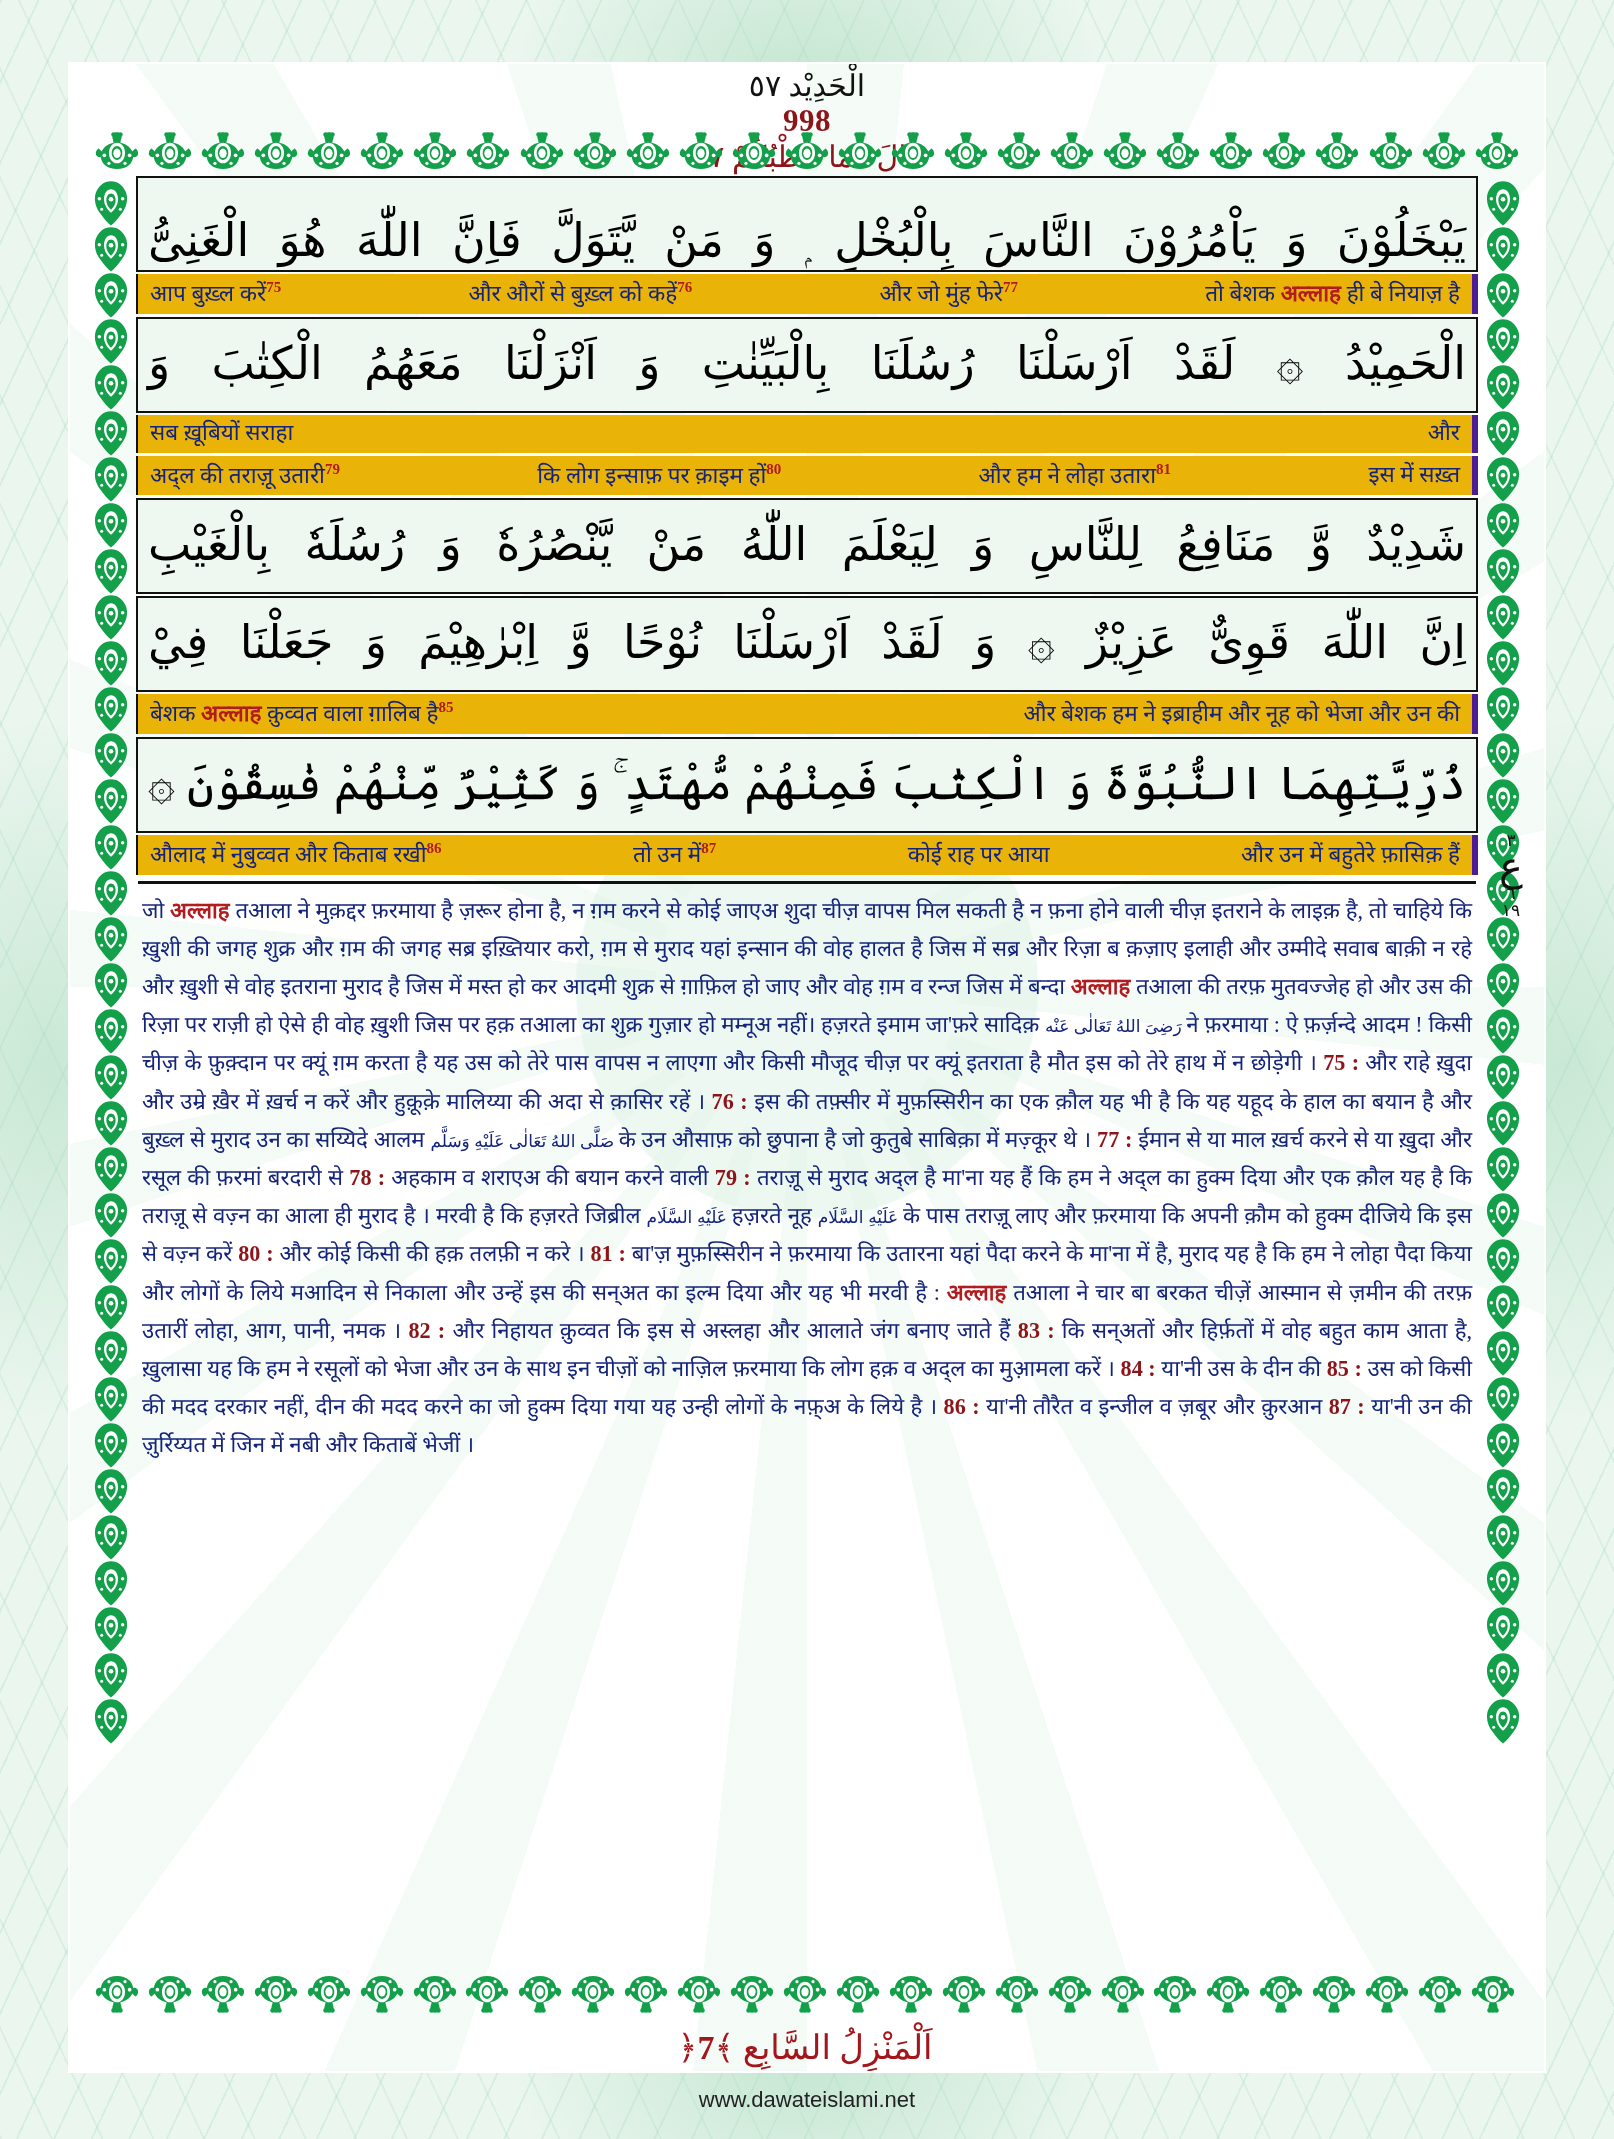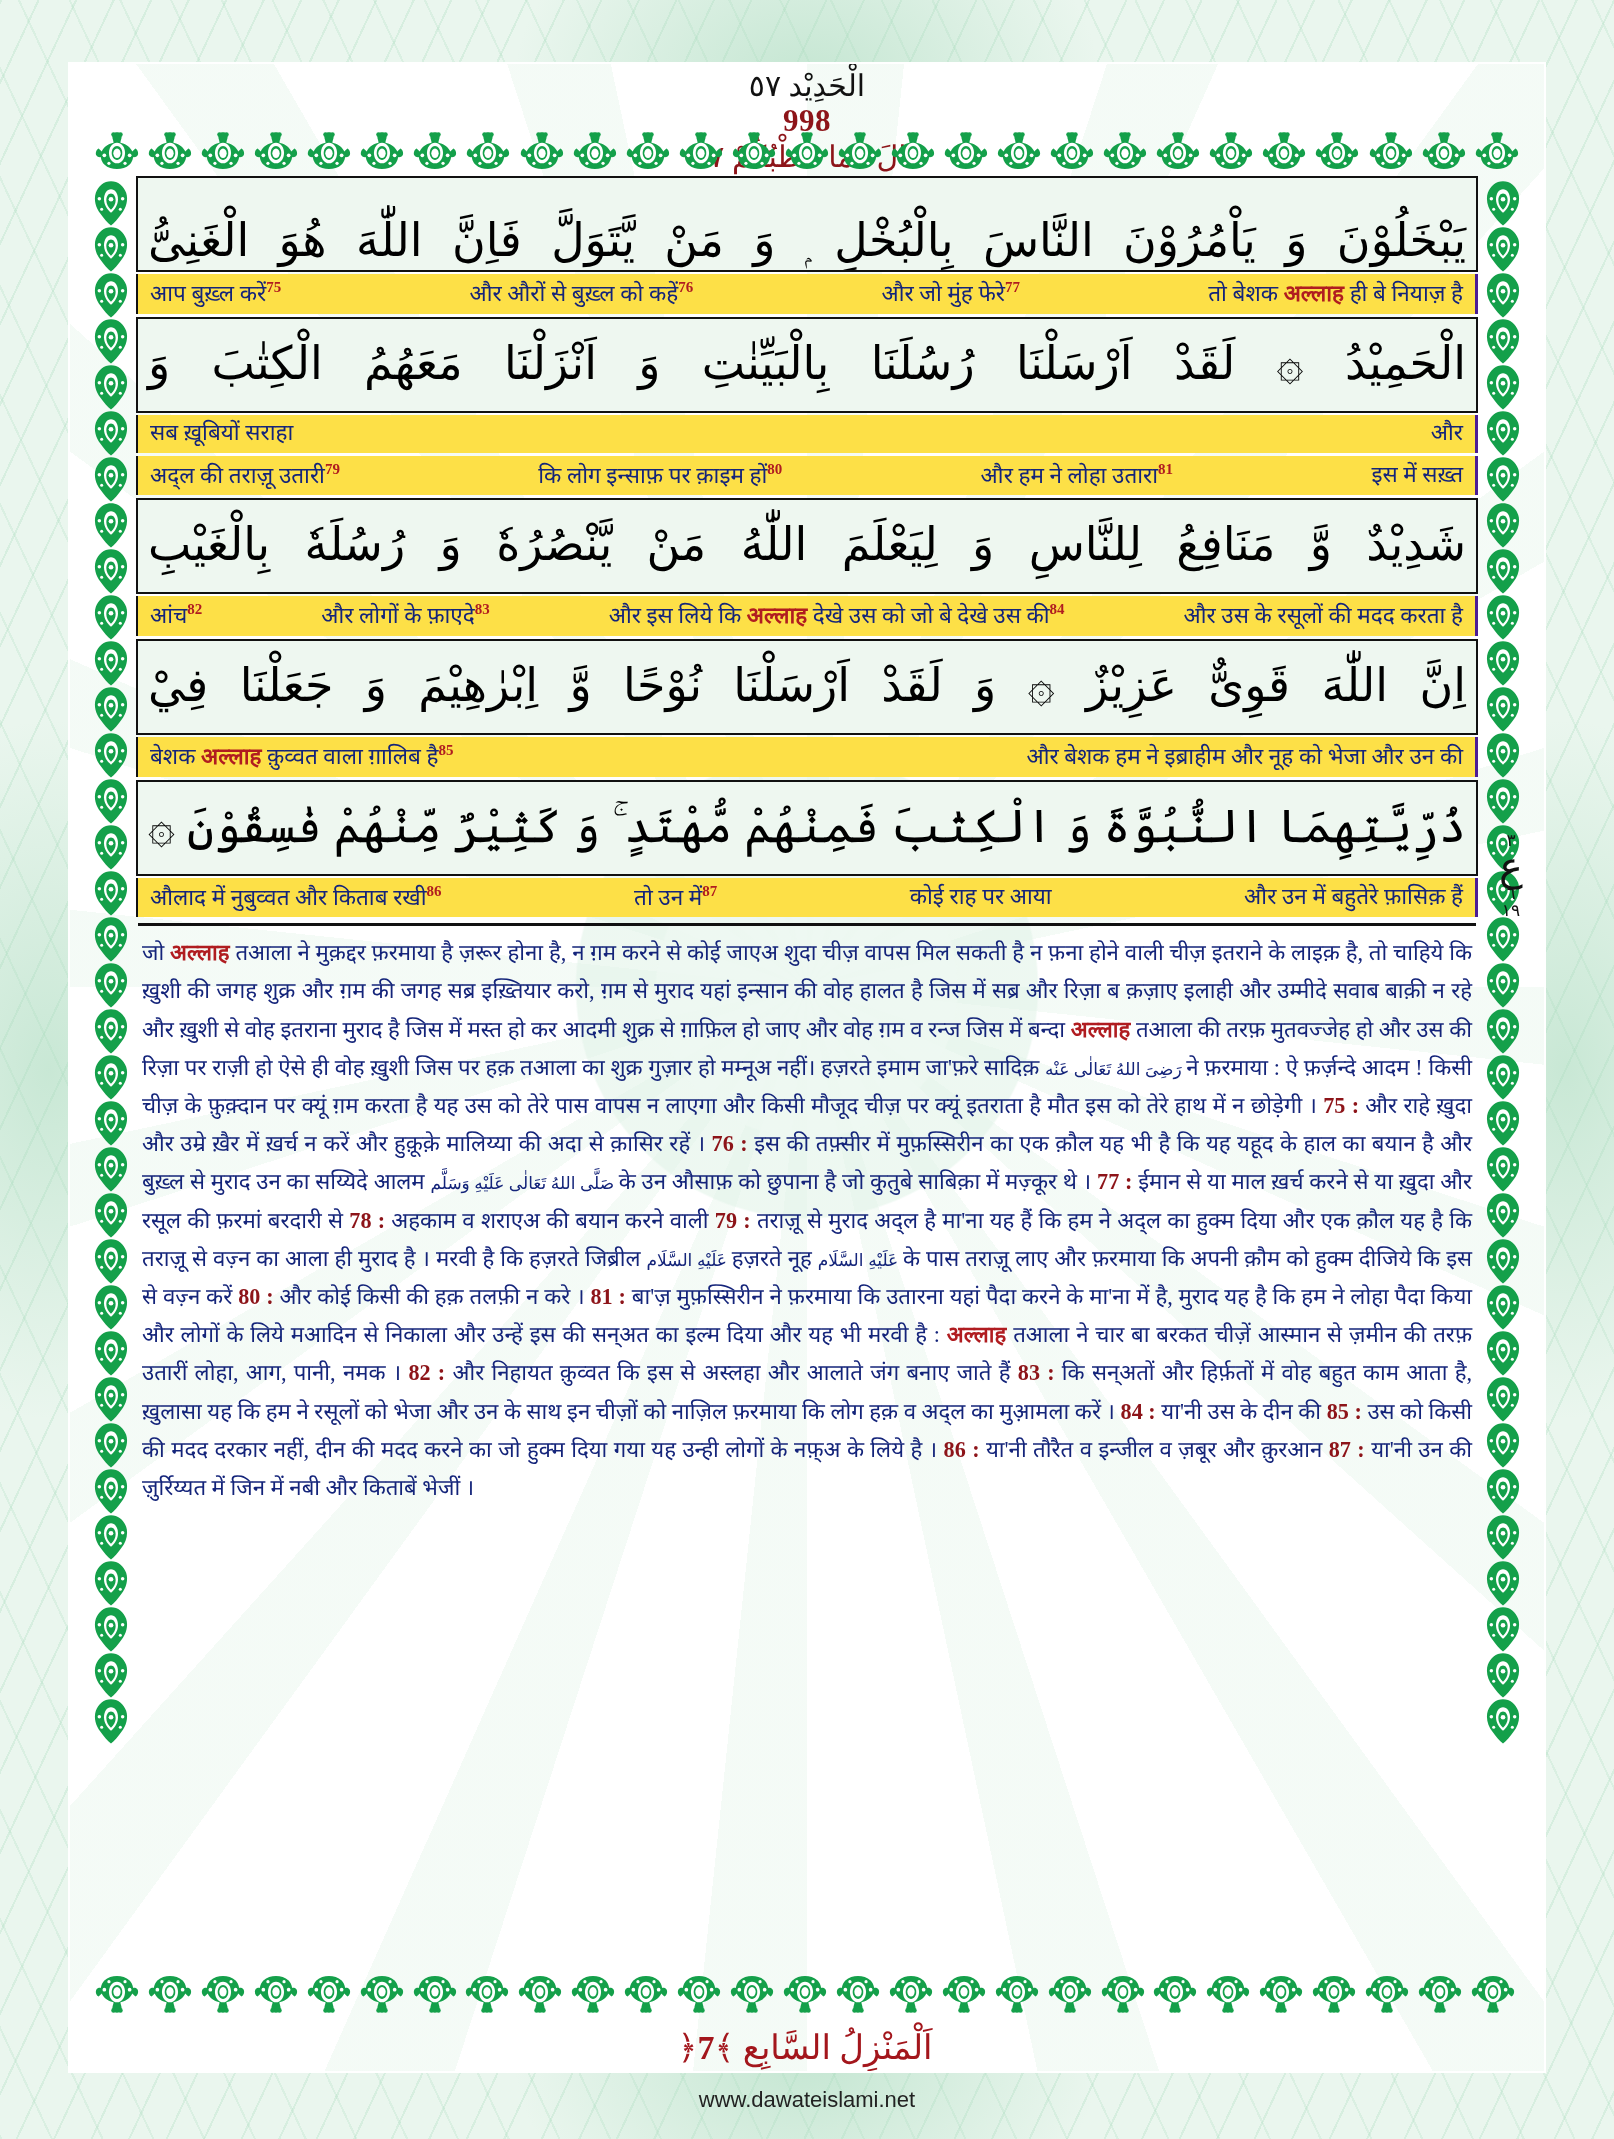--- a/index.html
+++ b/index.html
@@ -118,22 +118,22 @@
     direction:rtl; unicode-bidi:bidi-override;
     font-family:"Liberation Serif", serif;
     font-size:46px; line-height:1.0; color:#000;
     white-space:nowrap; width:100%;
     text-align:justify; text-align-last:justify;
     transform:scaleX(1);
   }
 
   
   .trans-row{
-    background:#fde047;
-    border-left:2px solid #111; border-right:3px solid #4c1d95;
+    background:#eab308;
+    border-left:2px solid #111; border-right:6px solid #4c1d95;
     margin:0 0 3px 0;
     padding:4px 12px 6px 12px;
     font-family:"Liberation Serif", serif;
     font-size:22.5px; line-height:1.25;
     color:#14247a;
     display:flex; justify-content:space-between; align-items:baseline;
     white-space:nowrap; overflow:hidden;gap:21px;
   }
   .trans-row .seg{ display:inline-block; }
   sup.fn{ color:#b01c20; font-size:15px; font-weight:bold; vertical-align:super; }
@@ -1164,26 +1164,20 @@
           </div>
           <div class="trans-row" style="font-size: 22.5px;">
             <span class="seg">अद्ल की तराज़ू उतारी<sup class="fn">79</sup></span>
             <span class="seg">कि लोग इन्साफ़ पर क़ाइम हों<sup class="fn">80</sup></span>
             <span class="seg">और हम ने लोहा उतारा<sup class="fn">81</sup></span>
             <span class="seg">इस में सख़्त</span>
           </div>
           <div class="ayah-box">
            <div class="ayah-text" style="font-size: 46px;">شَدِيْدٌ وَّ مَنَافِعُ لِلنَّاسِ وَ لِيَعْلَمَ اللّٰهُ مَنْ يَّنْصُرُهٗ وَ رُسُلَهٗ بِالْغَيْبِ</div>
          </div>
-          <div class="trans-row" style="font-size: 22.5px;">
-            <span class="seg">आंच<sup class="fn">82</sup></span>
-            <span class="seg">और लोगों के फ़ाएदे<sup class="fn">83</sup></span>
-            <span class="seg">और इस लिये कि <span class="allah">अल्लाह</span> देखे उस को जो बे देखे उस की<sup class="fn">84</sup></span>
-            <span class="seg">और उस के रसूलों की मदद करता है</span>
-          </div>
           <div class="ayah-box">
            <div class="ayah-text" style="font-size: 46px;">اِنَّ اللّٰهَ قَوِىٌّ عَزِيْزٌ ۞ وَ لَقَدْ اَرْسَلْنَا نُوْحًا وَّ اِبْرٰهِيْمَ وَ جَعَلْنَا فِيْ</div>
          </div>
           <div class="trans-row" style="font-size: 22.5px;">
             <span class="seg">बेशक <span class="allah">अल्लाह</span> क़ुव्वत वाला ग़ालिब है<sup class="fn">85</sup></span>
             <span class="seg">और बेशक हम ने इब्राहीम और नूह को भेजा और उन की</span>
           </div>
           <div class="ayah-box">
            <div class="ayah-text" style="font-size: 46px;">ذُرِّيَّتِهِمَا النُّبُوَّةَ وَ الْكِتٰبَ فَمِنْهُمْ مُّهْتَدٍ ۚ وَ كَثِيْرٌ مِّنْهُمْ فٰسِقُوْنَ ۞</div>
          </div>

